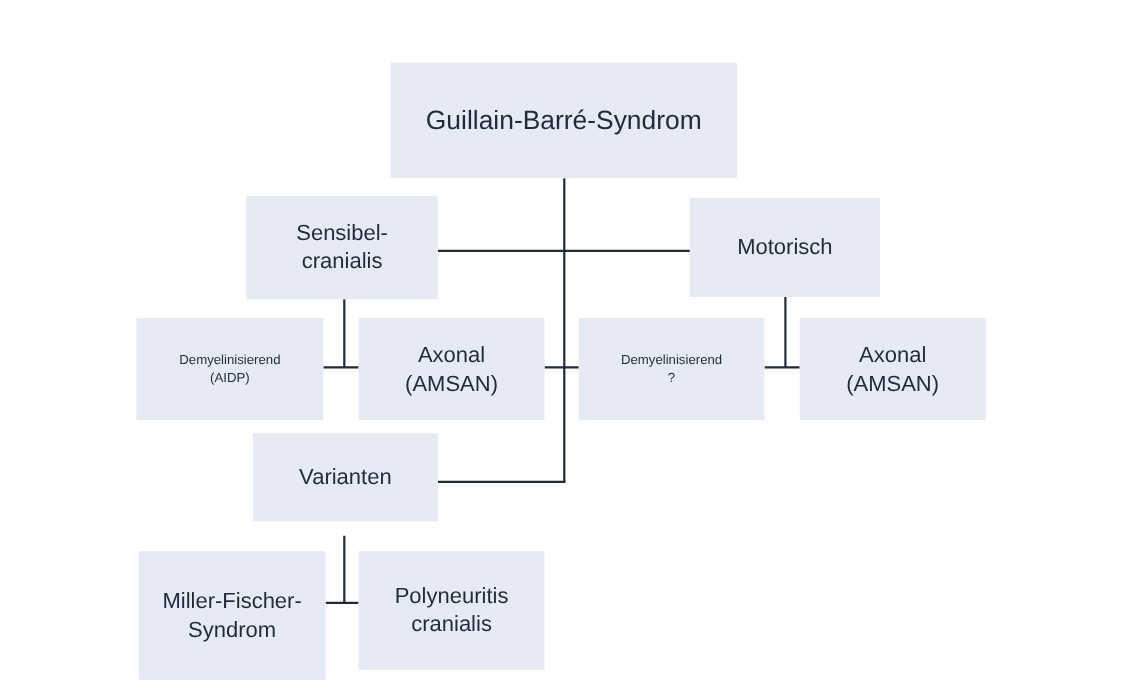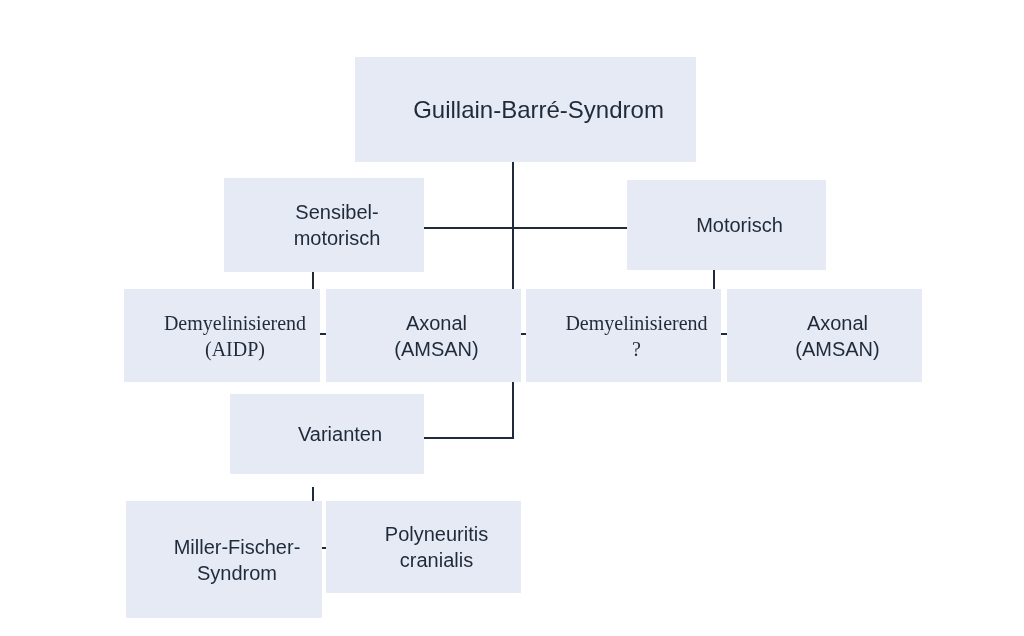--- a/index.html
+++ b/index.html
@@ -1,23 +1,23 @@
 <!DOCTYPE html>
 <html><head>
 <meta charset="utf-8">
 <style>
   html, body { margin:0; padding:0; background:#ffffff; }
   body { width:1024px; height:636px; position:relative; overflow:hidden;
          font-family:"Liberation Sans", sans-serif; color:#1f2a3a; }
   .box { position:absolute; background:#e6eaf4; display:flex; align-items:center;
-         justify-content:center; text-align:center; line-height:1.3;padding-left:26px; }
+         justify-content:center; text-align:center; line-height:1.3; }
   .box span { white-space:pre-line; }
   .f20 { font-size:20px; }
   .f24 { font-size:24px; }
-  .f16 { font-size:20px;font-family:Liberation Serif, serif; }
+  .f16 { font-size:12px; }
   svg.lines { position:absolute; left:0; top:0; }
   svg.lines line, svg.lines polyline { stroke:#1f2a3a; stroke-width:2; fill:none; }
 </style>
 </head>
 <body>
 
 <svg class="lines" width="1024" height="636">
   <line x1="513" y1="162" x2="513" y2="438"></line>
   <line x1="398" y1="228" x2="628" y2="228"></line>
   <line x1="398" y1="438" x2="514" y2="438"></line>
@@ -29,21 +29,21 @@
   <line x1="313" y1="487" x2="313" y2="548"></line>
   <line x1="296" y1="548" x2="326" y2="548"></line>
 </svg>
 
 <div class="box f24" style="left:355px;top:57px;width:315px;height:105px;">
   <span>Guillain-Barré-Syndrom</span>
 </div>
 
 <div class="box f20" style="left:224px;top:178px;width:174px;height:94px;">
   <span>Sensibel-
-motorisch</span>
+cranialis</span>
 </div>
 
 <div class="box f20" style="left:627px;top:180px;width:173px;height:90px;">
   <span>Motorisch</span>
 </div>
 
 <div class="box f16" style="left:124px;top:289px;width:170px;height:93px;">
   <span>Demyelinisierend
 (AIDP)</span>
 </div>
@@ -65,16 +65,16 @@
 
 <div class="box f20" style="left:230px;top:394px;width:168px;height:80px;">
   <span>Varianten</span>
 </div>
 
 <div class="box f20" style="left:126px;top:501px;width:170px;height:117px;">
   <span>Miller-Fischer-
 Syndrom</span>
 </div>
 
-<div class="box f20" style="left:326px;top:501px;width:169px;height:92px;">
+<div class="box f20" style="left:326px;top:501px;width:169px;height:108px;">
   <span>Polyneuritis
 cranialis</span>
 </div>
 
 </body></html>

